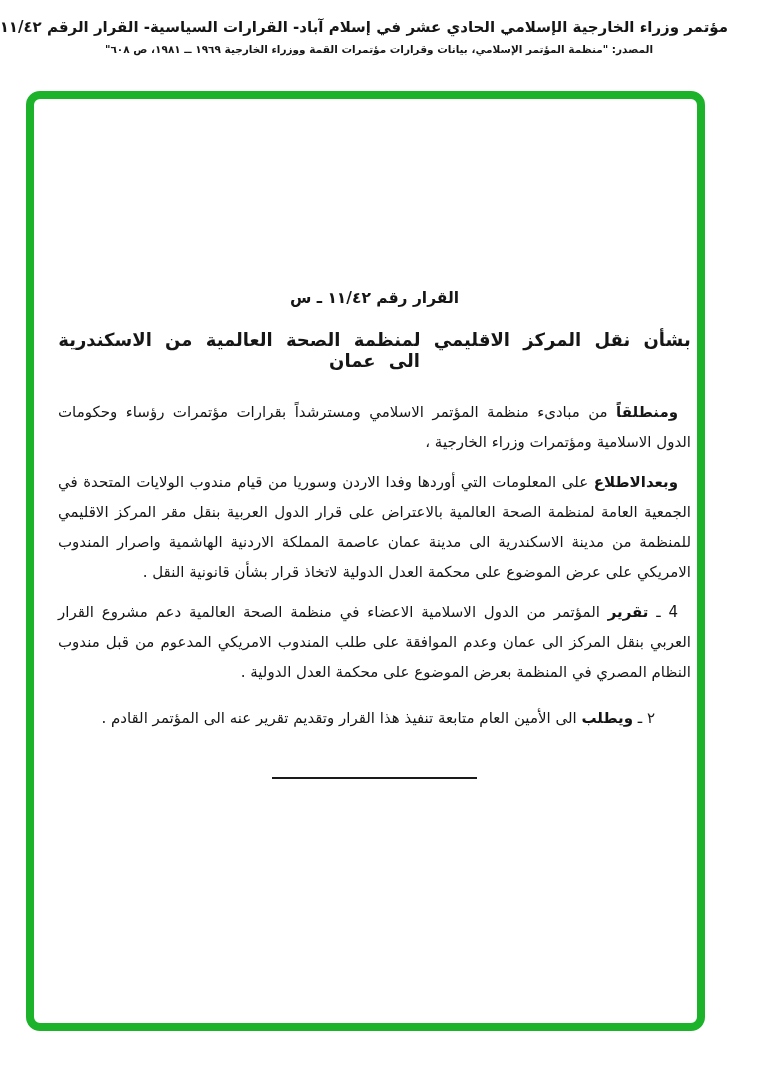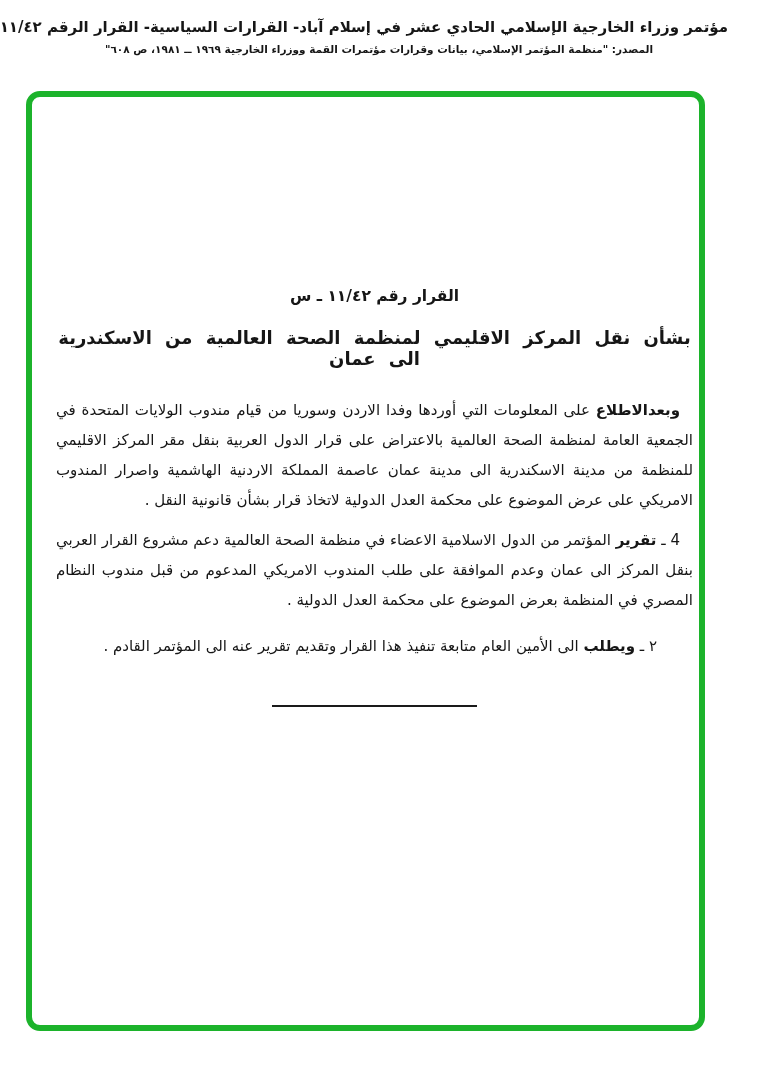--- a/index.html
+++ b/index.html
@@ -26,21 +26,21 @@
   .header-line2 {
     margin-top: 7px;
     font-size: 10.5px;
     font-weight: bold;
     white-space: nowrap;
   }
   .doc-frame {
     position: absolute;
     left: 26px; top: 91px;
     width: 679px; height: 940px;
-    border: 6px solid #3b82f6;
+    border: 8px solid #3b82f6;
     border-radius: 14px;
     background: #ffffff;
     box-sizing: border-box;
   }
   .doc-content {
     position: absolute;
     top: 190px;
     right: 6px;
     left: 24px;
     direction: rtl;
@@ -84,20 +84,21 @@
 
 <div class="doc-frame" style="border-color: rgb(28, 179, 43);">
   <div class="doc-content">
 
     <div class="res-number">القرار رقم ١١/٤٢ ـ س</div>
 
     <div class="res-title">بشأن نقل المركز الاقليمي لمنظمة الصحة العالمية من الاسكندرية الى عمان</div>
 
     <div>
 
+      <p class="para"><span class="lead">ومنطلقاً</span><span> من مبادىء منظمة المؤتمر الاسلامي ومسترشداً بقرارات مؤتمرات رؤساء وحكومات الدول الاسلامية ومؤتمرات وزراء الخارجية ،</span></p>
 
       <p class="para"><span class="lead">وبعدالاطلاع</span><span> على المعلومات التي أوردها وفدا الاردن وسوريا من قيام مندوب الولايات المتحدة في الجمعية العامة لمنظمة الصحة العالمية بالاعتراض على قرار الدول العربية بنقل مقر المركز الاقليمي للمنظمة من مدينة الاسكندرية الى مدينة عمان عاصمة المملكة الاردنية الهاشمية واصرار المندوب الامريكي على عرض الموضوع على محكمة العدل الدولية لاتخاذ قرار بشأن قانونية النقل .</span></p>
 
 
       <p class="para"><span>4 ـ </span><span class="lead">تقرير</span><span> المؤتمر من الدول الاسلامية الاعضاء في منظمة الصحة العالمية دعم مشروع القرار العربي بنقل المركز الى عمان وعدم الموافقة على طلب المندوب الامريكي المدعوم من قبل مندوب النظام المصري في المنظمة بعرض الموضوع على محكمة العدل الدولية .</span></p>
 
       <p class="para indent-lg"><span>٢ ـ </span><span class="lead">ويطلب</span><span> الى الأمين العام متابعة تنفيذ هذا القرار وتقديم تقرير عنه الى المؤتمر القادم .</span></p>
     </div>
 
     <hr class="footer-divider">

